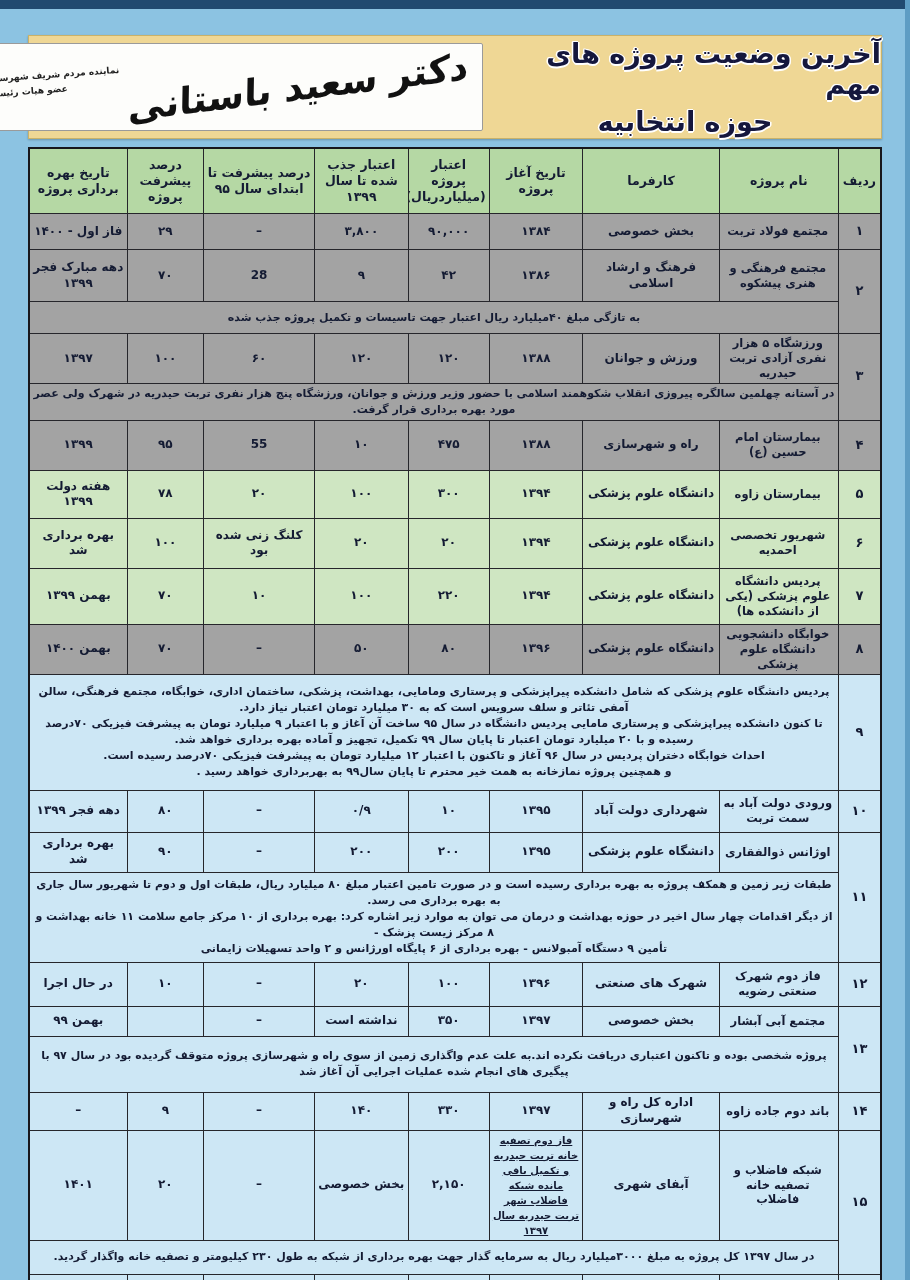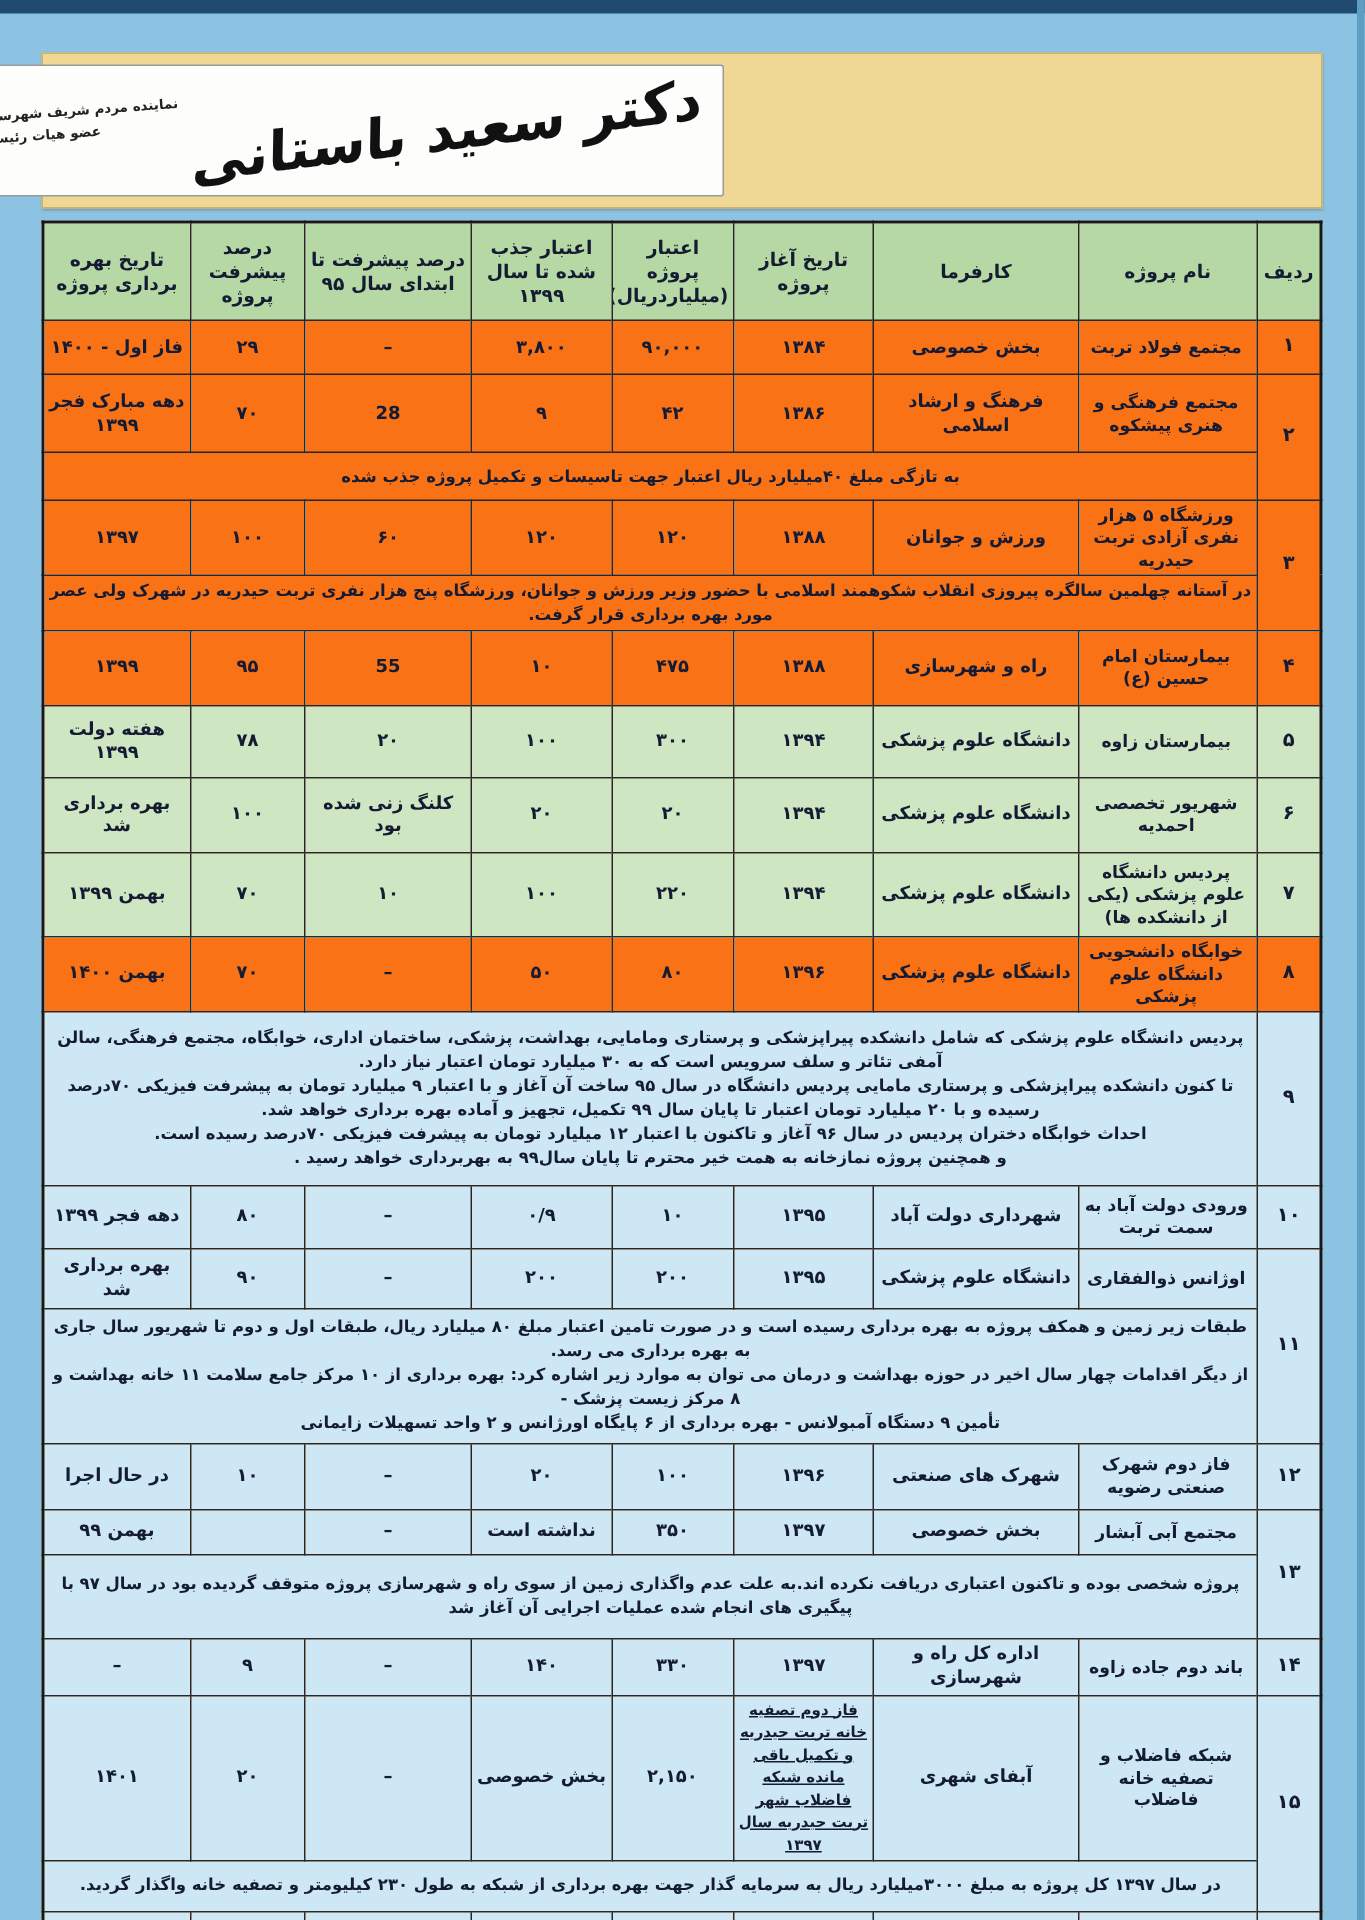--- a/index.html
+++ b/index.html
@@ -27,38 +27,40 @@
   .logo-subtitles{flex:1;display:flex;flex-direction:column;gap:5px;align-items:center;justify-content:center;}
   .logo-subtitles div{font-size:9px;font-weight:bold;color:#222;transform:rotate(-4deg);white-space:nowrap;}
 
   
   table{width:100%;border-collapse:collapse;table-layout:fixed;margin-top:8px;
         border:2px solid #17171c;background:#f9f1cf;}
   th,td{border:1.5px solid #26262b;text-align:center;vertical-align:middle;
         font-weight:bold;font-size:12px;line-height:1.3;padding:2px 3px;color:#141b33;
         overflow:hidden;}
   thead th{background:#b5d8a4;font-size:12.5px;height:60px;}
-  tr.bg-cream>td{background:#f97316;}
+  tr.bg-cream>td{background:#a3a3a3;}
   tr.bg-green>td{background:#cfe6c2;}
   tr.bg-blue >td{background:#cde7f5;}
   td.num{font-size:13px;}
   td.pname{text-align:center;padding-right:5px;font-size:11.5px;}
   td.note{font-size:11px;line-height:1.45;}
   td.small-start{font-size:10px;line-height:1.5;text-decoration:underline;}
 </style>
 </head>
 <body>
 
 <div class="scan-edge-top"></div>
 <div class="scan-edge-right"></div>
 
 <div class="page">
 
   <div class="banner">
     <div class="title-block">
+      <div class="title-line">آخرین وضعیت پروژه های مهم</div>
+      <div class="title-line">حوزه انتخابیه</div>
     </div>
     <div class="logo-panel">
       <div class="calligraphy">دکتر سعید باستانی</div>
       <div class="logo-subtitles">
         <div>نماینده مردم شریف شهرستان های تربت حیدریه ، مه ولات و زاوه</div>
         <div>عضو هیات رئیسه کمیسیون صنایع و معادن</div>
       </div>
 
     </div>
   </div>

